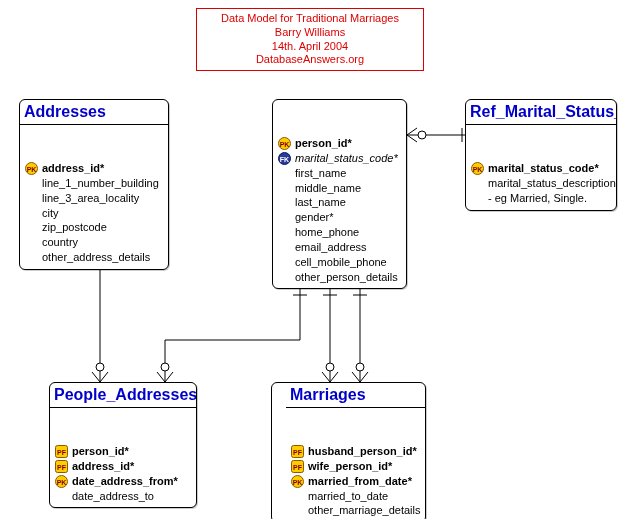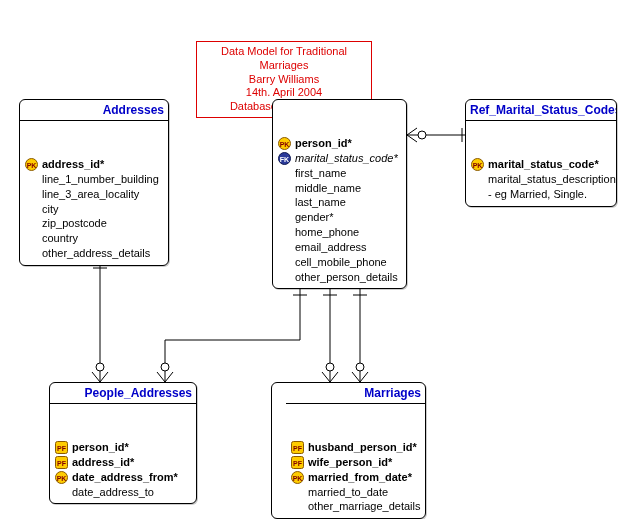--- a/index.html
+++ b/index.html
@@ -27,24 +27,24 @@
     position: absolute;
     background: #fff;
     border: 1px solid #000;
     border-radius: 6px;
     overflow: hidden;
     box-shadow: 1px 1px 0 rgba(0,0,0,0.2);
   }
   .entity-header {
     color: #0000c8;
     font-weight: bold;
-    text-align: right;
+    text-align: left;
     padding: 3px 4px;
     border-bottom: 1px solid #000;
-    font-size: 12px;
+    font-size: 16px;
   }
   .entity-body {
     padding: 2px 0 4px 0;
     margin-top: 34px;
   }
   .attr-row {
     display: flex;
     align-items: center;
     gap: 4px;
     padding: 0 5px;
@@ -105,21 +105,21 @@
   <line x1="330" y1="382" x2="338" y2="372"></line>
   <circle cx="330" cy="367" r="4" fill="#fff" stroke="#000"></circle>
 
   <line x1="360" y1="288" x2="360" y2="382"></line>
   <line x1="353" y1="295" x2="367" y2="295"></line>
   <line x1="360" y1="382" x2="352" y2="372"></line>
   <line x1="360" y1="382" x2="368" y2="372"></line>
   <circle cx="360" cy="367" r="4" fill="#fff" stroke="#000"></circle>
 </svg>
 
-<div class="title-box" style="left:196px; top:8px; width:176px;margin-top:33px;">
+<div class="title-box" style="left:196px; top:8px; width:228px;">
   <div>Data Model for Traditional Marriages</div>
   <div>Barry Williams</div>
   <div>14th. April 2004</div>
   <div>DatabaseAnswers.org</div>
 </div>
 
 <div class="entity" style="left:19px; top:99px; width:150px;">
   <div class="entity-header">Addresses</div>
   <div class="entity-body">
       <div class="attr-row">

